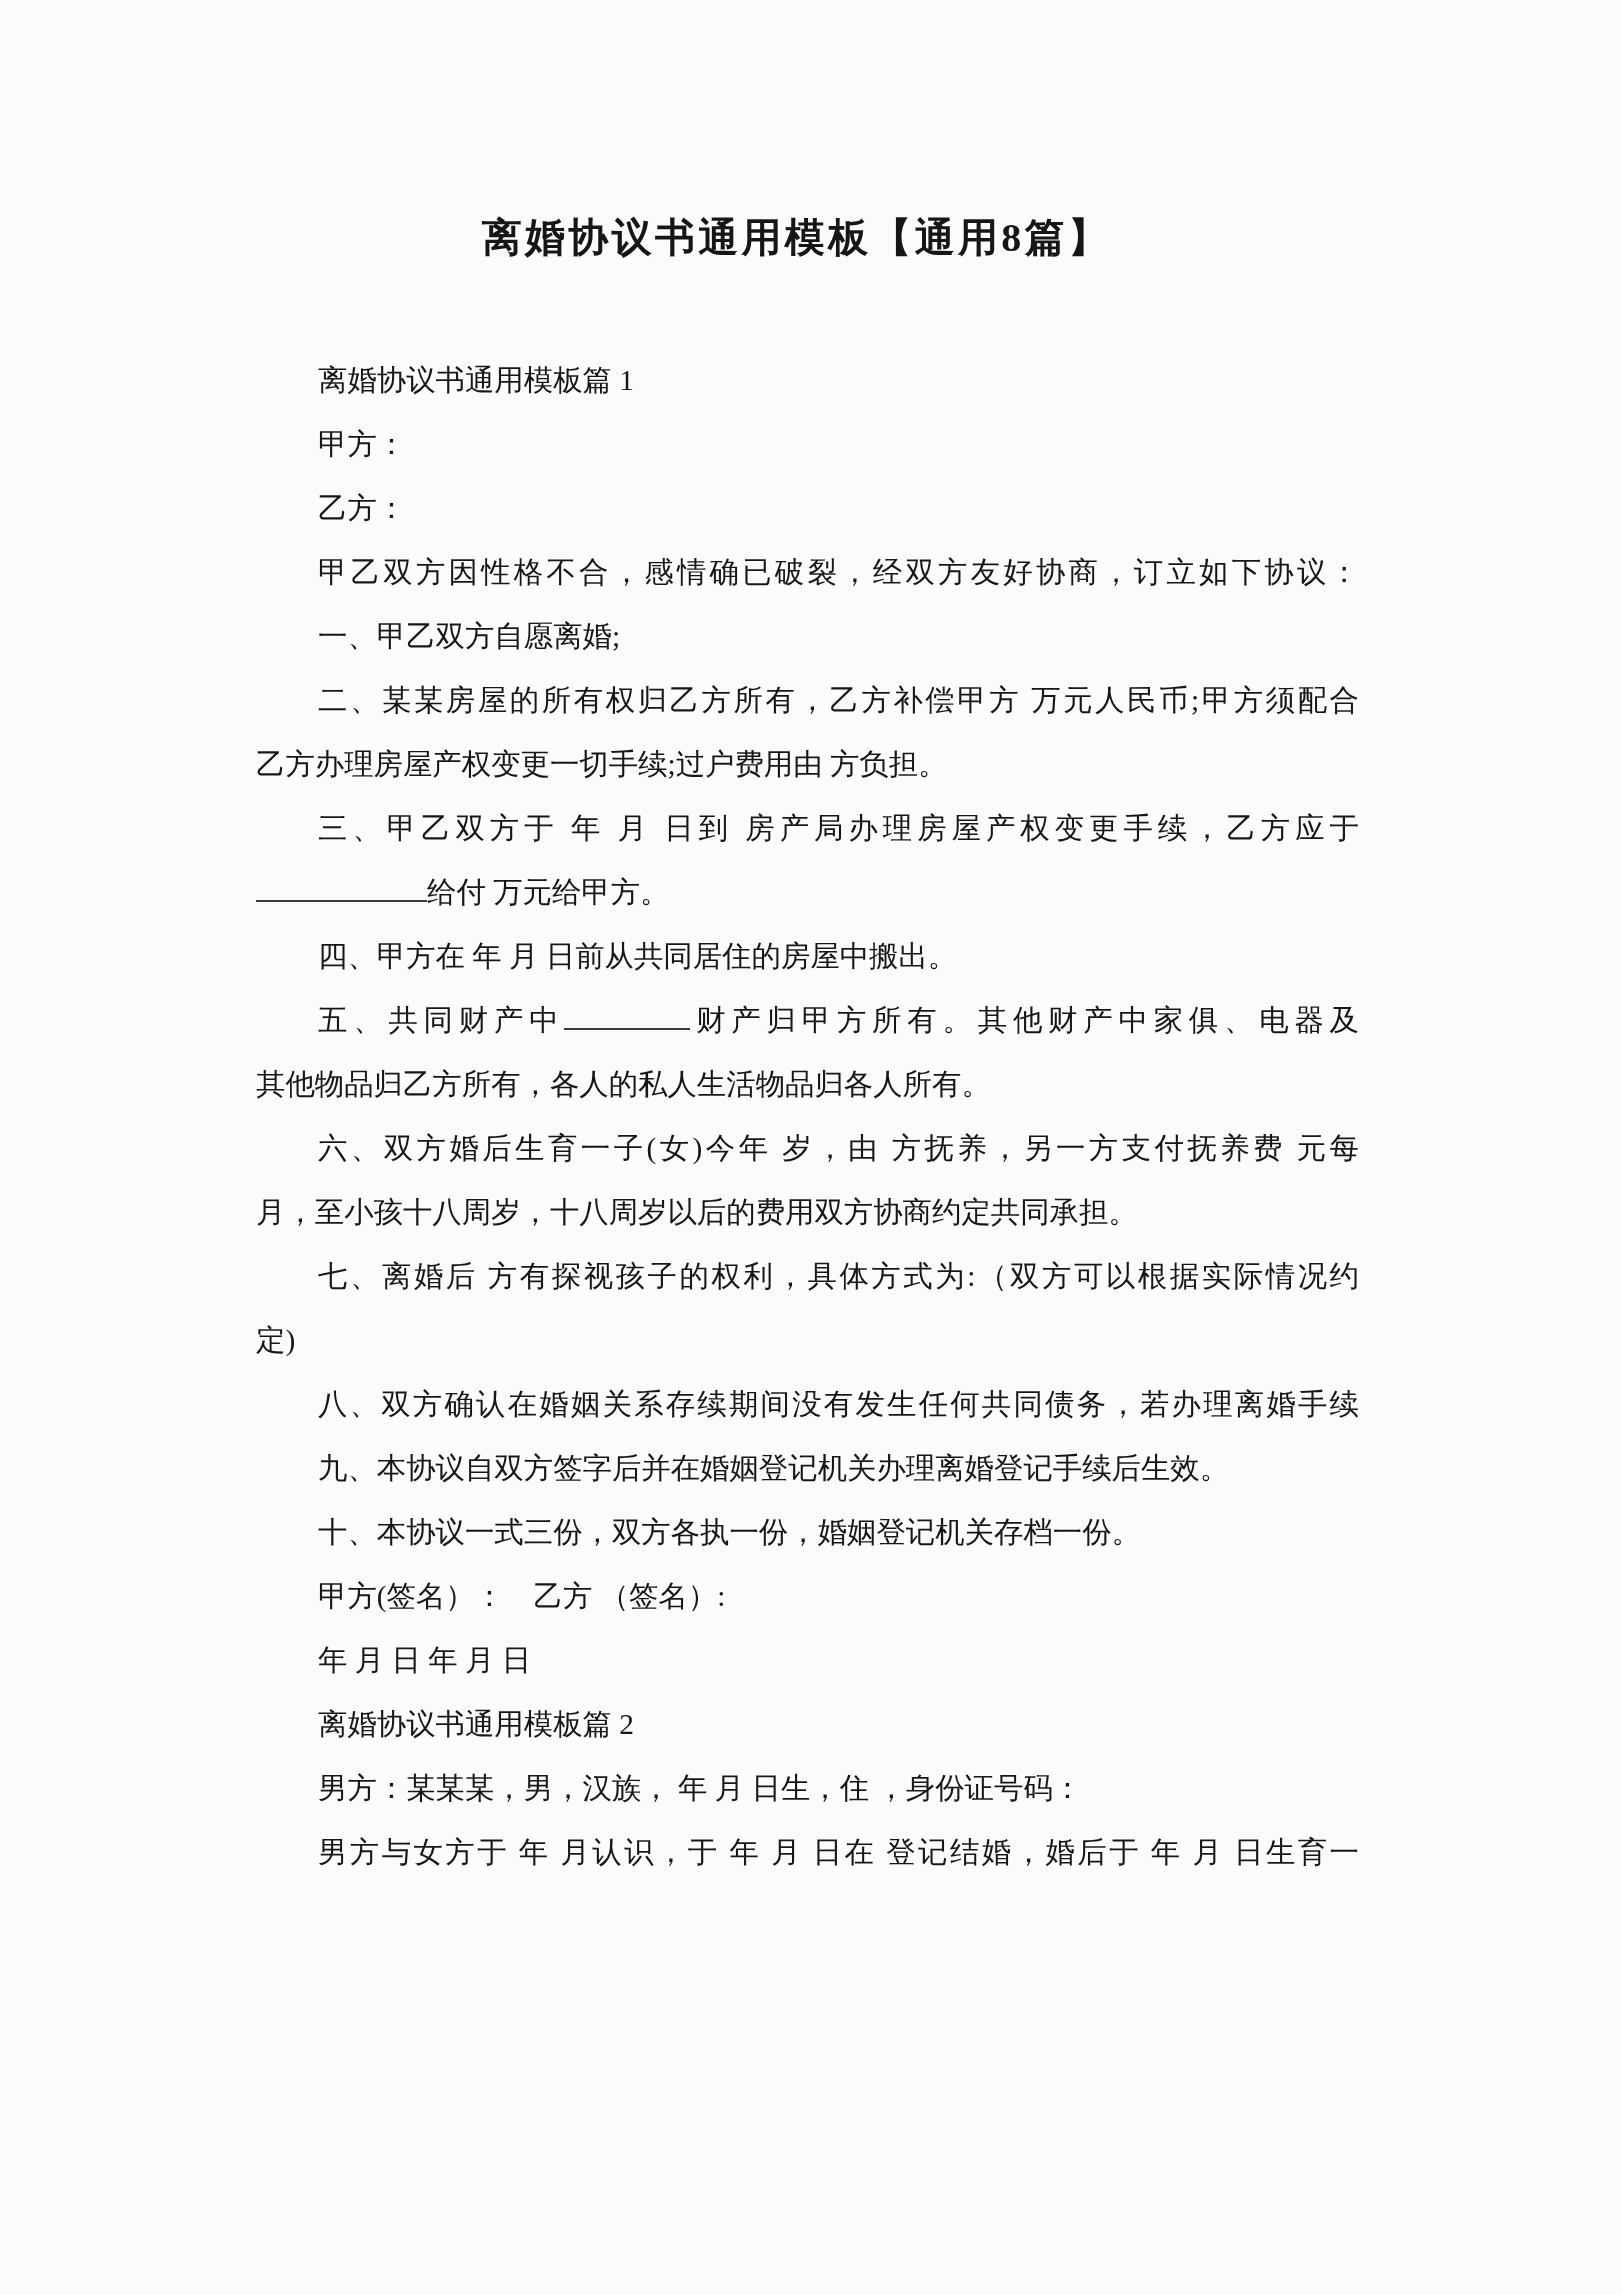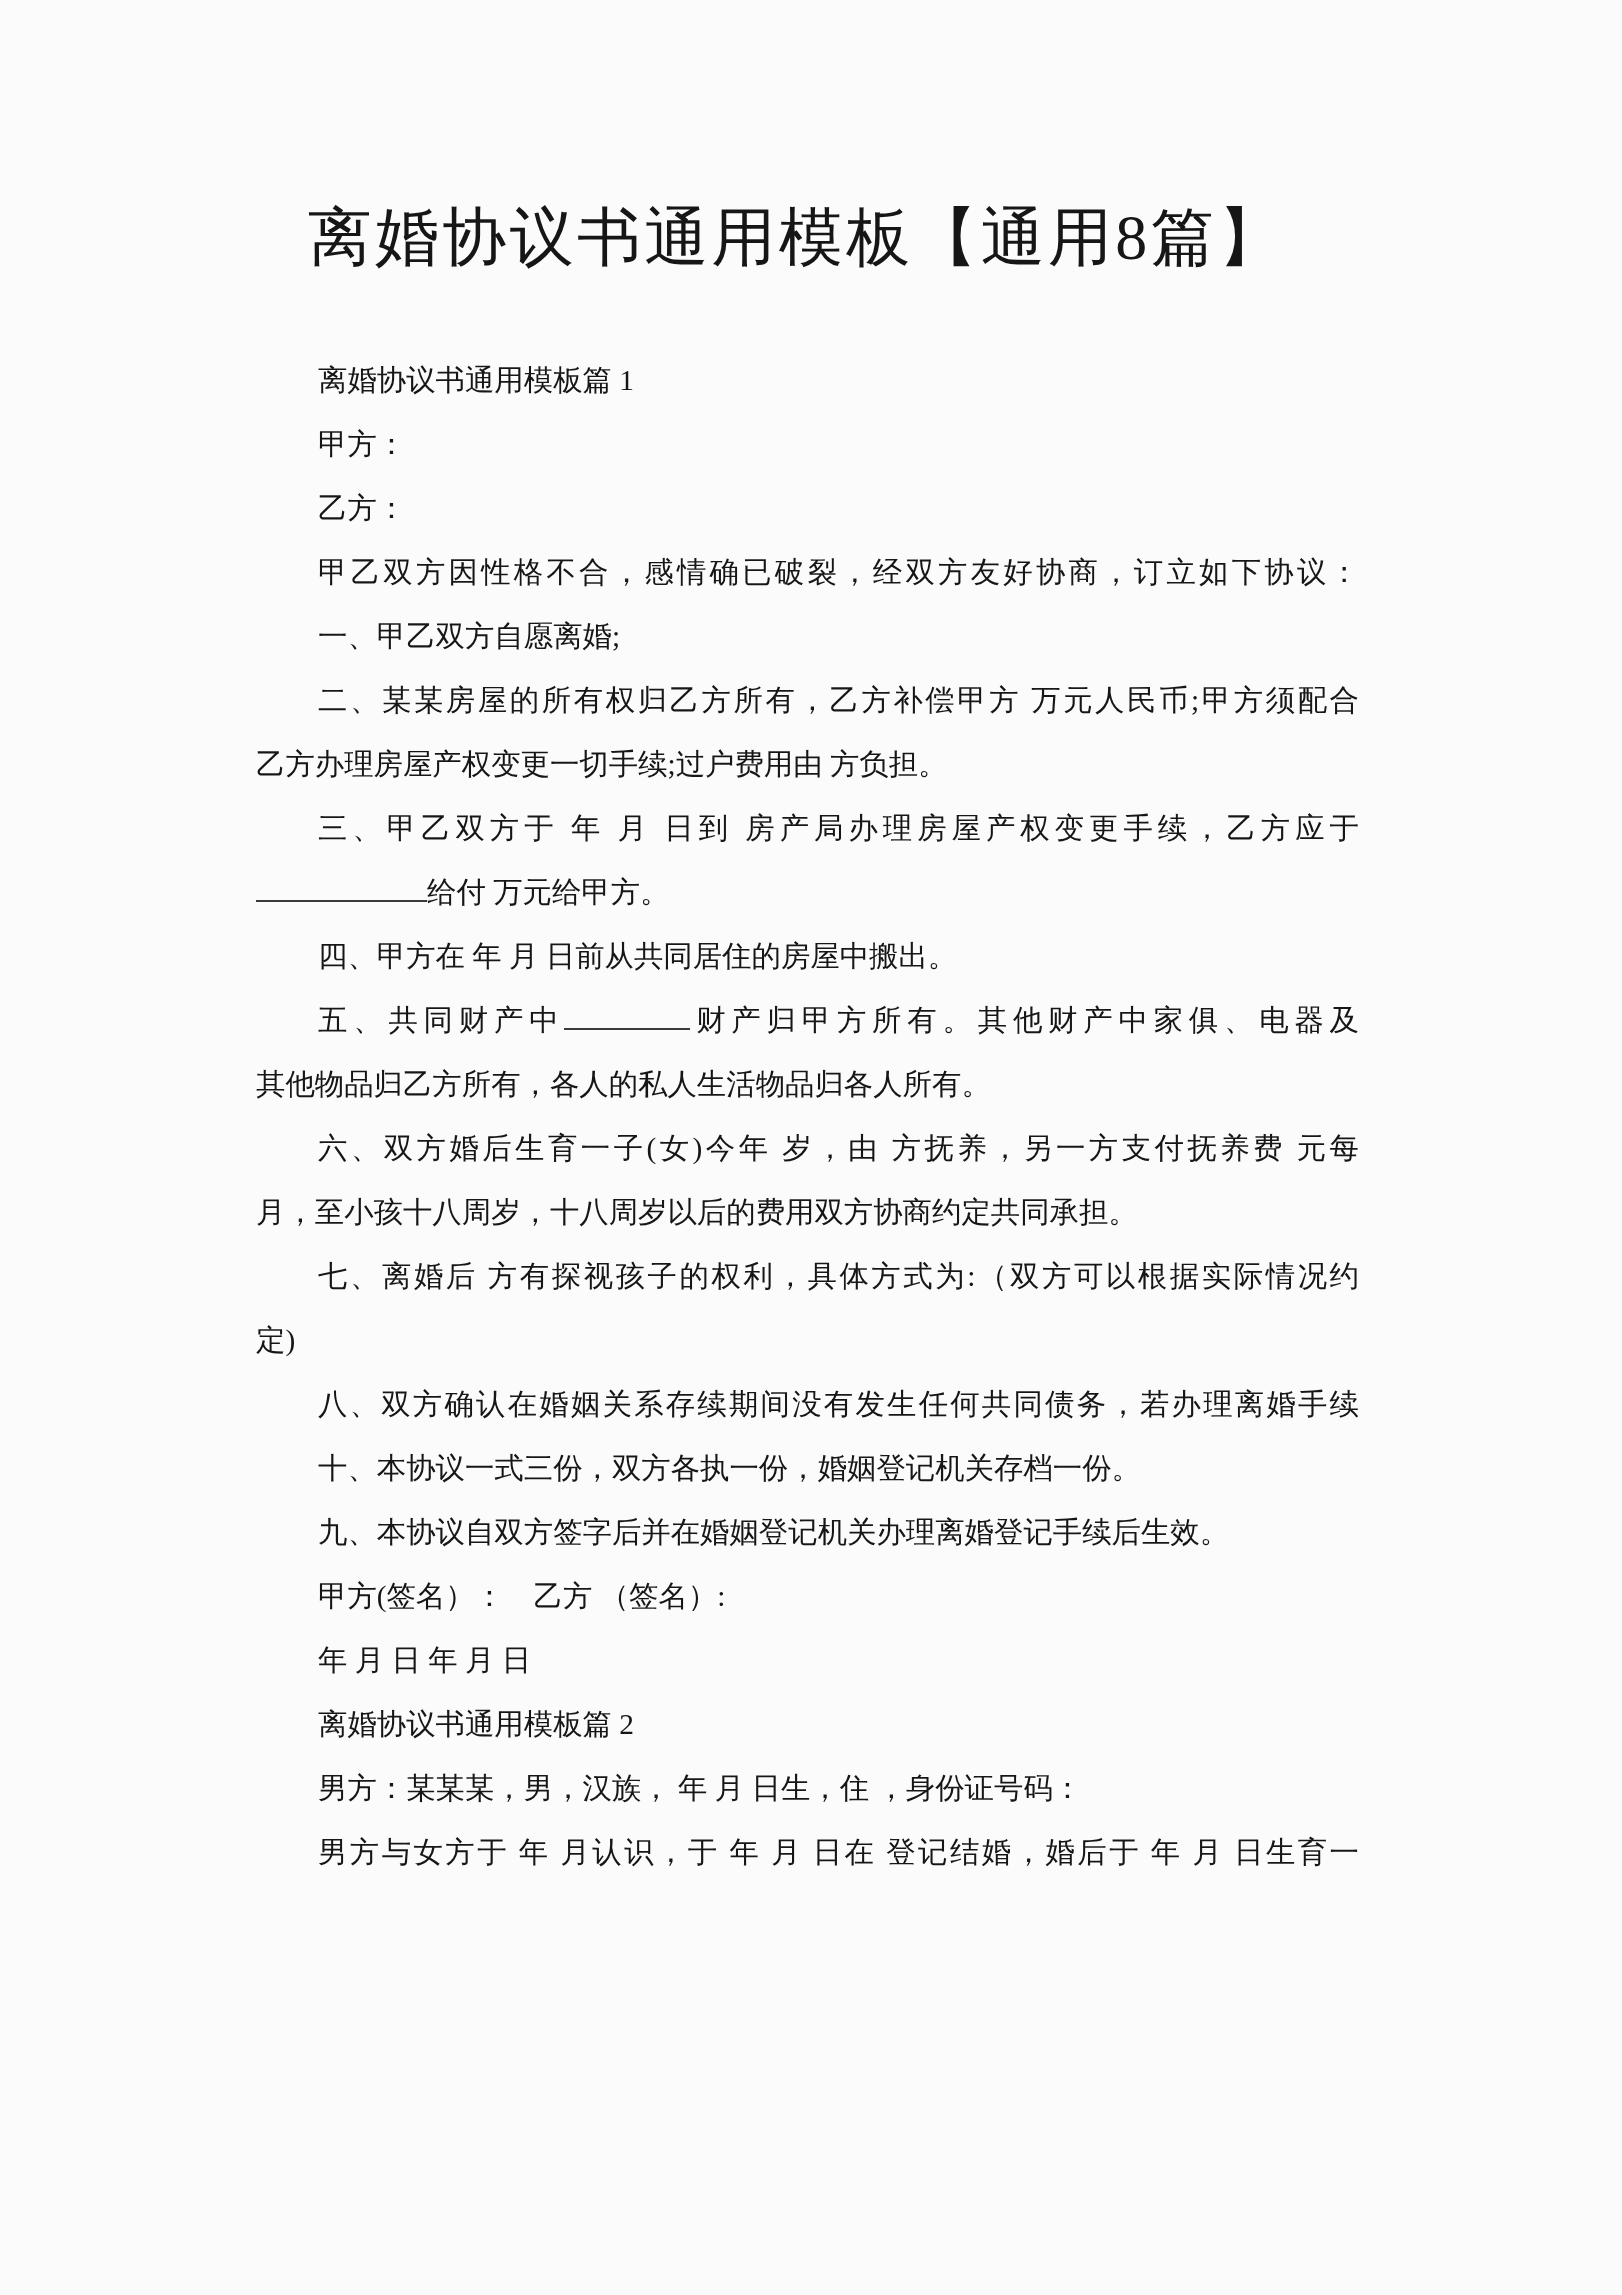--- a/index.html
+++ b/index.html
@@ -18,22 +18,22 @@
   .page {
     position: absolute;
     inset: 0;
   }
   .doc-title {
     position: absolute;
     top: 202px;
     left: 245px;
     width: 1103px;
     text-align: center;
-    font-size: 64px;
-    font-weight: normal;
+    font-size: 40px;
+    font-weight: bold;
     line-height: 72px;
     letter-spacing: 3.3px;
     white-space: nowrap;
   }
   .doc-body {
     position: absolute;
     top: 348px;
     left: 256px;
     width: 1103px;
     font-size: 29.4px;
@@ -80,22 +80,22 @@
     <div class="ln ind">四、甲方在 年 月 日前从共同居住的房屋中搬出。</div>
 
     <div class="ln ind just"><span>五、共同财产中</span><span class="blank blank-b"></span><span>财产归甲方所有。其他财产中家俱、电器及</span></div>
 
     <div class="ln">其他物品归乙方所有，各人的私人生活物品归各人所有。</div>
     <div class="ln ind just">六、双方婚后生育一子(女)今年 岁，由 方抚养，另一方支付抚养费 元每</div>
     <div class="ln">月，至小孩十八周岁，十八周岁以后的费用双方协商约定共同承担。</div>
     <div class="ln ind just">七、离婚后 方有探视孩子的权利，具体方式为:（双方可以根据实际情况约</div>
     <div class="ln">定)</div>
     <div class="ln ind just">八、双方确认在婚姻关系存续期间没有发生任何共同债务，若办理离婚手续</div>
+    <div class="ln ind">九、本协议自双方签字后并在婚姻登记机关办理离婚登记手续后生效。</div>
     <div class="ln ind">十、本协议一式三份，双方各执一份，婚姻登记机关存档一份。</div>
-    <div class="ln ind">九、本协议自双方签字后并在婚姻登记机关办理离婚登记手续后生效。</div>
     <div class="ln ind">甲方(签名）：　乙方 （签名）:</div>
     <div class="ln ind">年 月 日 年 月 日</div>
     <div class="ln ind">离婚协议书通用模板篇 2</div>
     <div class="ln ind">男方：某某某，男，汉族， 年 月 日生，住 ，身份证号码：</div>
     <div class="ln ind just">男方与女方于 年 月认识，于 年 月 日在 登记结婚，婚后于 年 月 日生育一</div>
 
   </div>
 </div>
 
 

